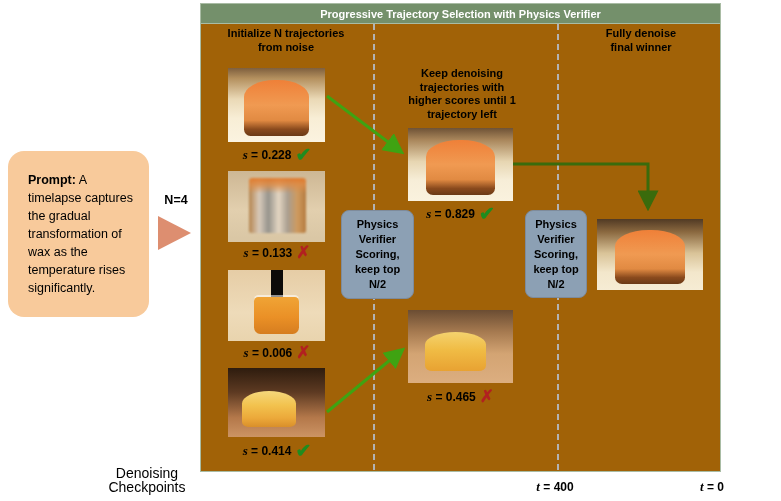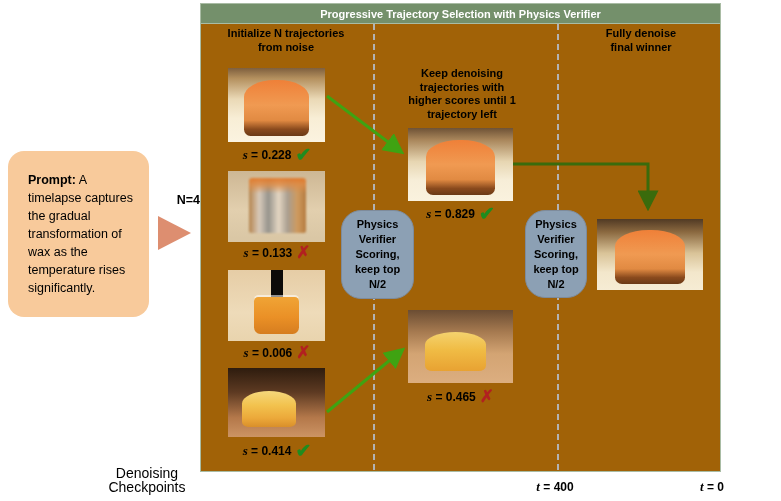--- a/index.html
+++ b/index.html
@@ -65,32 +65,32 @@
   .sr5{left:404px;top:201px;width:113px;}
   .sr6{left:404px;top:384px;width:113px;}
   .score{white-space:nowrap;}
   .score .var,.tick .var{font-family:"Liberation Serif",serif;font-style:italic;font-weight:bold;font-size:13px;}
   .score .val,.tick .val{font-weight:bold;font-size:12px;}
   .mark{font-size:19px;line-height:19px;font-weight:bold;}
   .mark.pass{color:#1F8C1F;}
   .mark.fail{color:#B22020;font-size:17px;}
 
   
-  .verifier{position:absolute;background:#8CA0B4;border:1px solid #7E8B9B;border-radius:20px;
+  .verifier{position:absolute;background:#8CA0B4;border:1px solid #7E8B9B;border-radius:8px;
             font-weight:bold;font-size:11px;line-height:15px;text-align:center;
             white-space:pre-line;display:flex;align-items:center;justify-content:center;box-sizing:border-box;}
   .v1{left:341px;top:210px;width:73px;height:89px;}
   .v2{left:525px;top:210px;width:62px;height:88px;}
 
   
   .prompt-box{position:absolute;left:8px;top:151px;width:141px;height:166px;border-radius:16px;
               background:#F8CA9B;box-sizing:border-box;display:flex;align-items:center;}
   .prompt-text{padding:0 9px 0 20px;font-size:12.5px;line-height:18px;}
   .prompt-text .plabel{font-weight:bold;}
-  .n-label{position:absolute;left:152px;top:193px;width:48px;text-align:right;
+  .n-label{position:absolute;left:152px;top:193px;width:48px;text-align:center;
            font-weight:bold;font-size:12.5px;}
   .prompt-arrow{position:absolute;left:158px;top:216px;width:0;height:0;
                 border-top:17px solid transparent;border-bottom:17px solid transparent;
                 border-left:33px solid #DD8E70;}
 
   
   .axis-label{position:absolute;left:103px;top:466px;width:88px;text-align:center;
               font-size:14px;line-height:14px;white-space:pre-line;}
   .tick{position:absolute;top:477px;width:80px;text-align:center;white-space:nowrap;}
   .t1{left:325px;margin-top:24px;} .t2{left:515px;} .t3{left:672px;}

